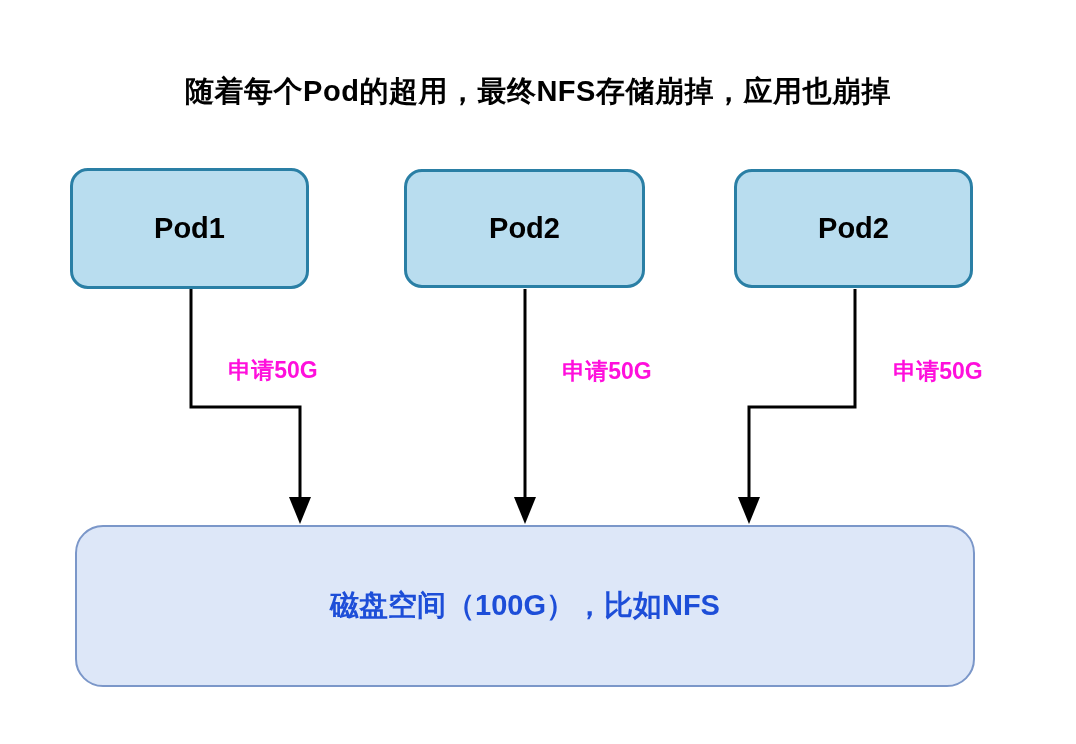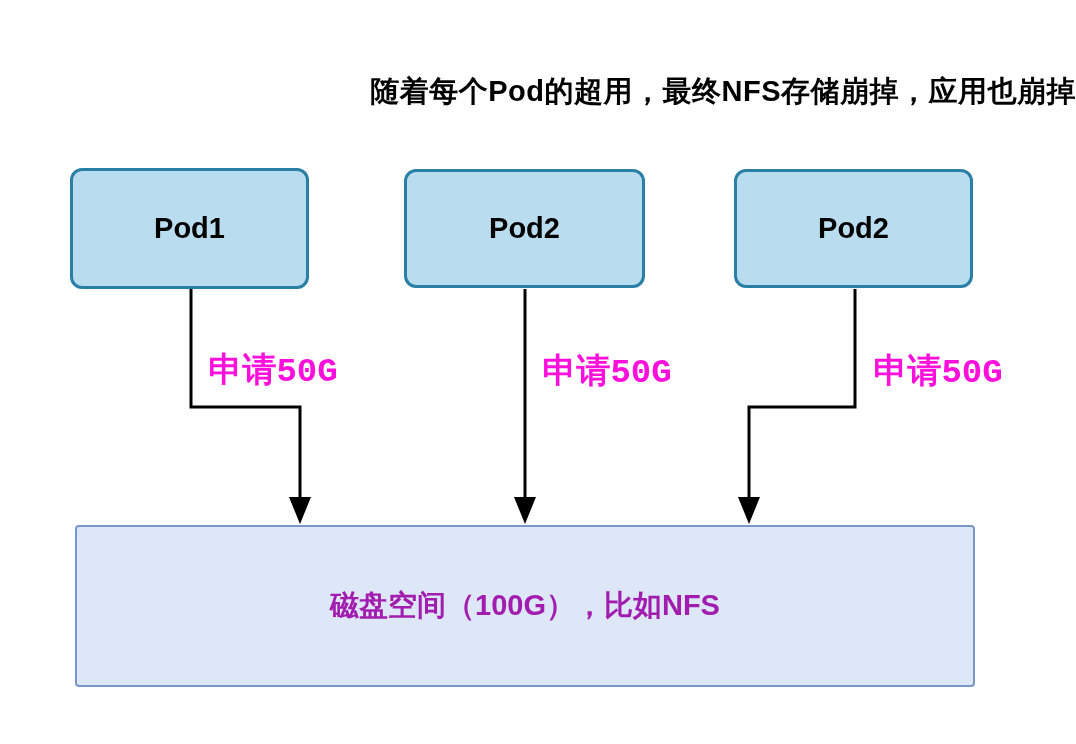--- a/index.html
+++ b/index.html
@@ -13,32 +13,32 @@
     width: 1076px;
     height: 744px;
     background: #ffffff;
     overflow: hidden;
   }
   .title {
     position: absolute;
     left: 0;
     top: 72px;
     width: 100%;
-    text-align: right;
+    text-align: center;
     font-size: 29px;
     font-weight: bold;
     color: #000000;
     letter-spacing: 0.5px;
   }
   .pod {
     position: absolute;
     box-sizing: border-box;
     background: var(--pod-fill, #b9ddef);
     border: 3px solid var(--pod-border, #2a7fa5);
-    border-radius: 12px;
+    border-radius: 18px;
     display: flex;
     align-items: center;
     justify-content: center;
     font-size: 29px;
     font-weight: bold;
     color: #000000;
   }
   .pod1 { left: 70px;  top: 168px; width: 239px; height: 121px; }
   .pod2 { left: 404px; top: 169px; width: 241px; height: 119px; }
   .pod3 { left: 734px; top: 169px; width: 239px; height: 119px; }
@@ -46,45 +46,44 @@
     position: absolute;
     left: 0;
     top: 0;
     width: 1076px;
     height: 744px;
     pointer-events: none;
   }
   .edge-label {
     position: absolute;
     transform: translate(-50%, -50%);
-    font-size: 34px;
+    font-size: 23px;
     font-weight: bold;
     color: var(--edge-label, #ff0fdc);
     white-space: nowrap;
-    font-family: Liberation Mono, monospace;
   }
   .edge-label.l1 { left: 273px; top: 370px; }
   .edge-label.l2 { left: 607px; top: 371px; }
   .edge-label.l3 { left: 938px; top: 371px; }
   .storage {
     position: absolute;
     left: 75px;
     top: 525px;
     width: 900px;
     height: 162px;
     box-sizing: border-box;
     background: var(--storage-fill, #dde7f8);
     border: 2.5px solid var(--storage-border, #7b97c9);
-    border-radius: 4px;
+    border-radius: 28px;
     display: flex;
     align-items: center;
     justify-content: center;
     font-size: 29px;
     font-weight: bold;
-    color: #a21caf;
+    color: #1d4ed8;
   }
   .watermark {
     position: absolute;
     right: 14px;
     bottom: 8px;
     font-size: 17px;
     color: #c7c7c7;
     letter-spacing: 1px;
   }
 </style>

